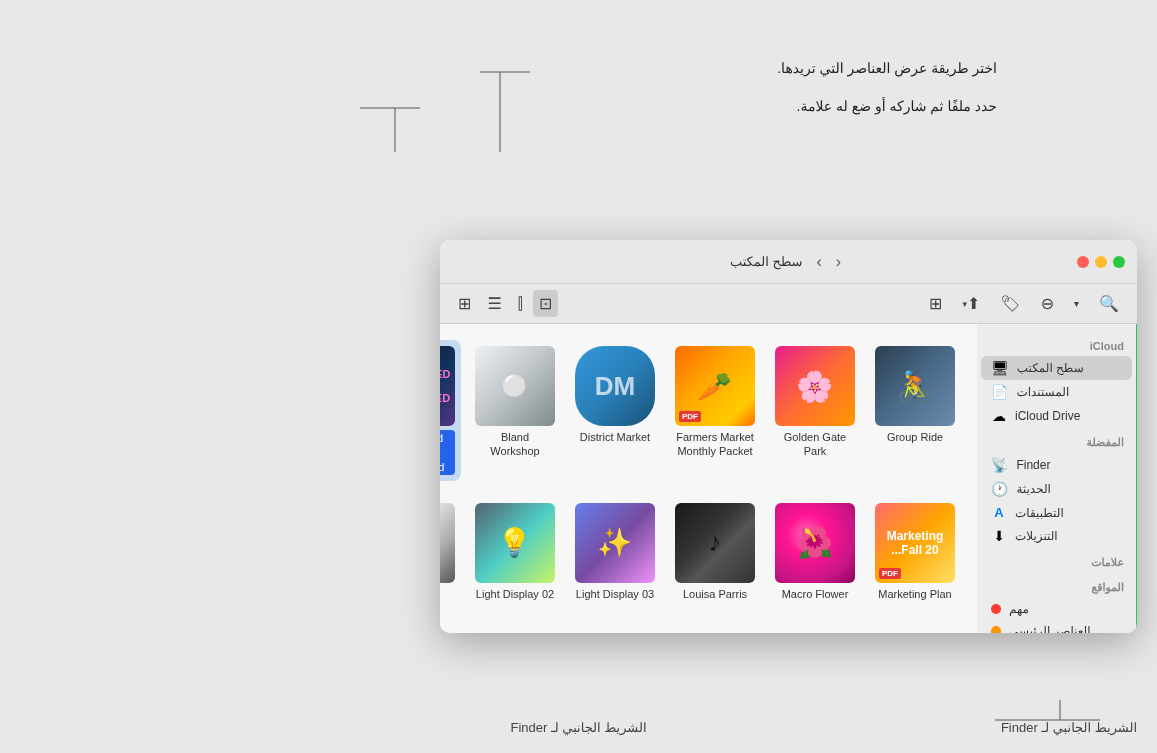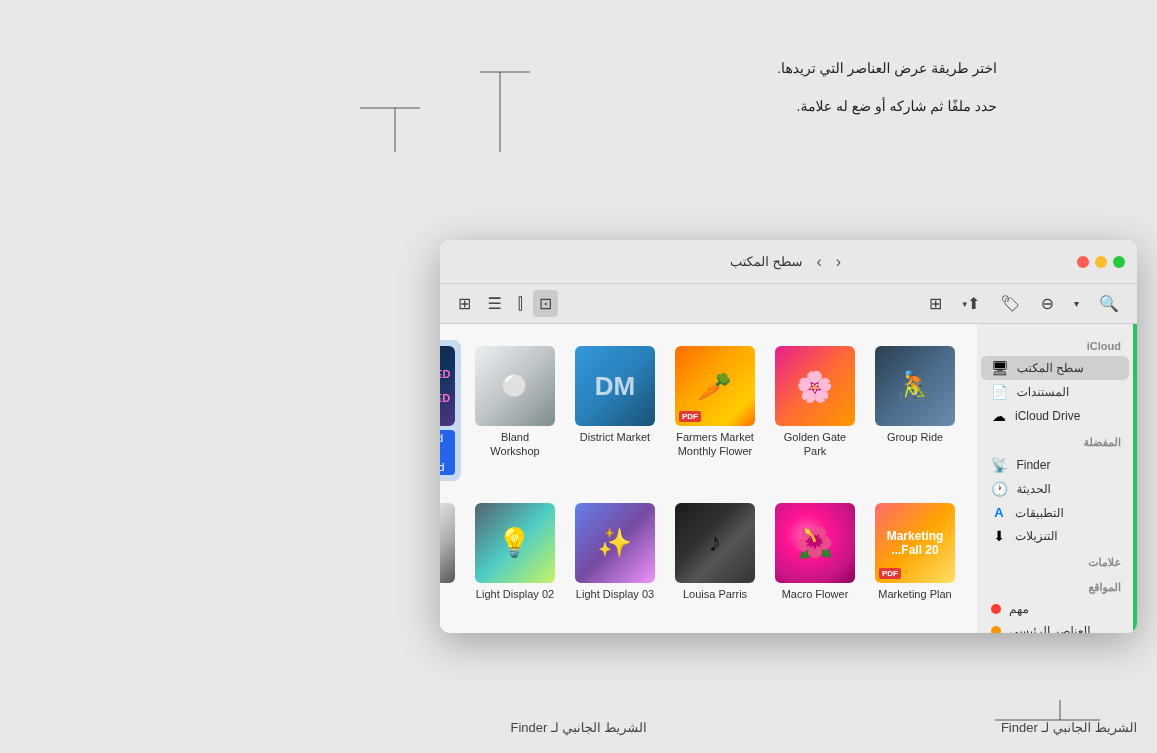--- a/index.html
+++ b/index.html
@@ -126,21 +126,21 @@
     .content-area {
       display: flex;
       flex: 1;
       overflow: hidden;
     }
 
     
     .sidebar {
       width: 160px;
       background: rgba(235,235,235,0.95);
-      border-right: 4px solid #22c55e;
+      border-right: 1px solid #22c55e;
       overflow-y: auto;
       padding: 8px 0;
       direction: rtl;
     }
     .sidebar-section-title {
       font-size: 11px;
       font-weight: 600;
       color: #888;
       padding: 8px 12px 4px 12px;
       text-align: right;
@@ -225,20 +225,21 @@
       background: linear-gradient(135deg, #2c3e50 0%, #4a6b8a 50%, #6b8cae 100%);
     }
     .thumb-golden-gate {
       background: linear-gradient(135deg, #e91e8c 0%, #ff6b35 50%, #ff9800 100%);
     }
     .thumb-farmers {
       background: linear-gradient(135deg, #ff6b00 0%, #ffa500 40%, #ffcc00 80%, #ff6b00 100%);
     }
     .thumb-district {
       background: linear-gradient(135deg, #3498db 0%, #2980b9 50%, #1a5276 100%);
+      border-radius: 29px;
     }
     .thumb-bland {
       background: linear-gradient(135deg, #ecf0f1 0%, #bdc3c7 50%, #7f8c8d 100%);
     }
     .thumb-augmented {
       background: linear-gradient(135deg, #1a1a2e 0%, #16213e 30%, #0f3460 60%, #533483 100%);
     }
     .thumb-marketing {
       background: linear-gradient(135deg, #ff6b6b 0%, #ffa500 50%, #ffe066 100%);
     }
@@ -487,21 +488,21 @@
           <div class="thumb-img-overlay" style="font-size:30px;">🌸</div>
         </div>
         <span class="file-label">Golden Gate Park</span>
       </div>
 
       <div class="file-item">
         <div class="file-thumb thumb-farmers">
           <div class="thumb-img-overlay" style="font-size:28px;">🥕</div>
           <div class="pdf-icon-overlay">PDF</div>
         </div>
-        <span class="file-label">Farmers Market Monthly Flower</span>
+        <span class="file-label">Farmers Market Monthly Packet</span>
       </div>
 
       <div class="file-item">
         <div class="file-thumb thumb-district">
           <div class="thumb-img-overlay" style="font-size:26px; color:white; font-weight:bold; opacity:0.7;">DM</div>
         </div>
         <span class="file-label">District Market</span>
       </div>
 
       <div class="file-item">

